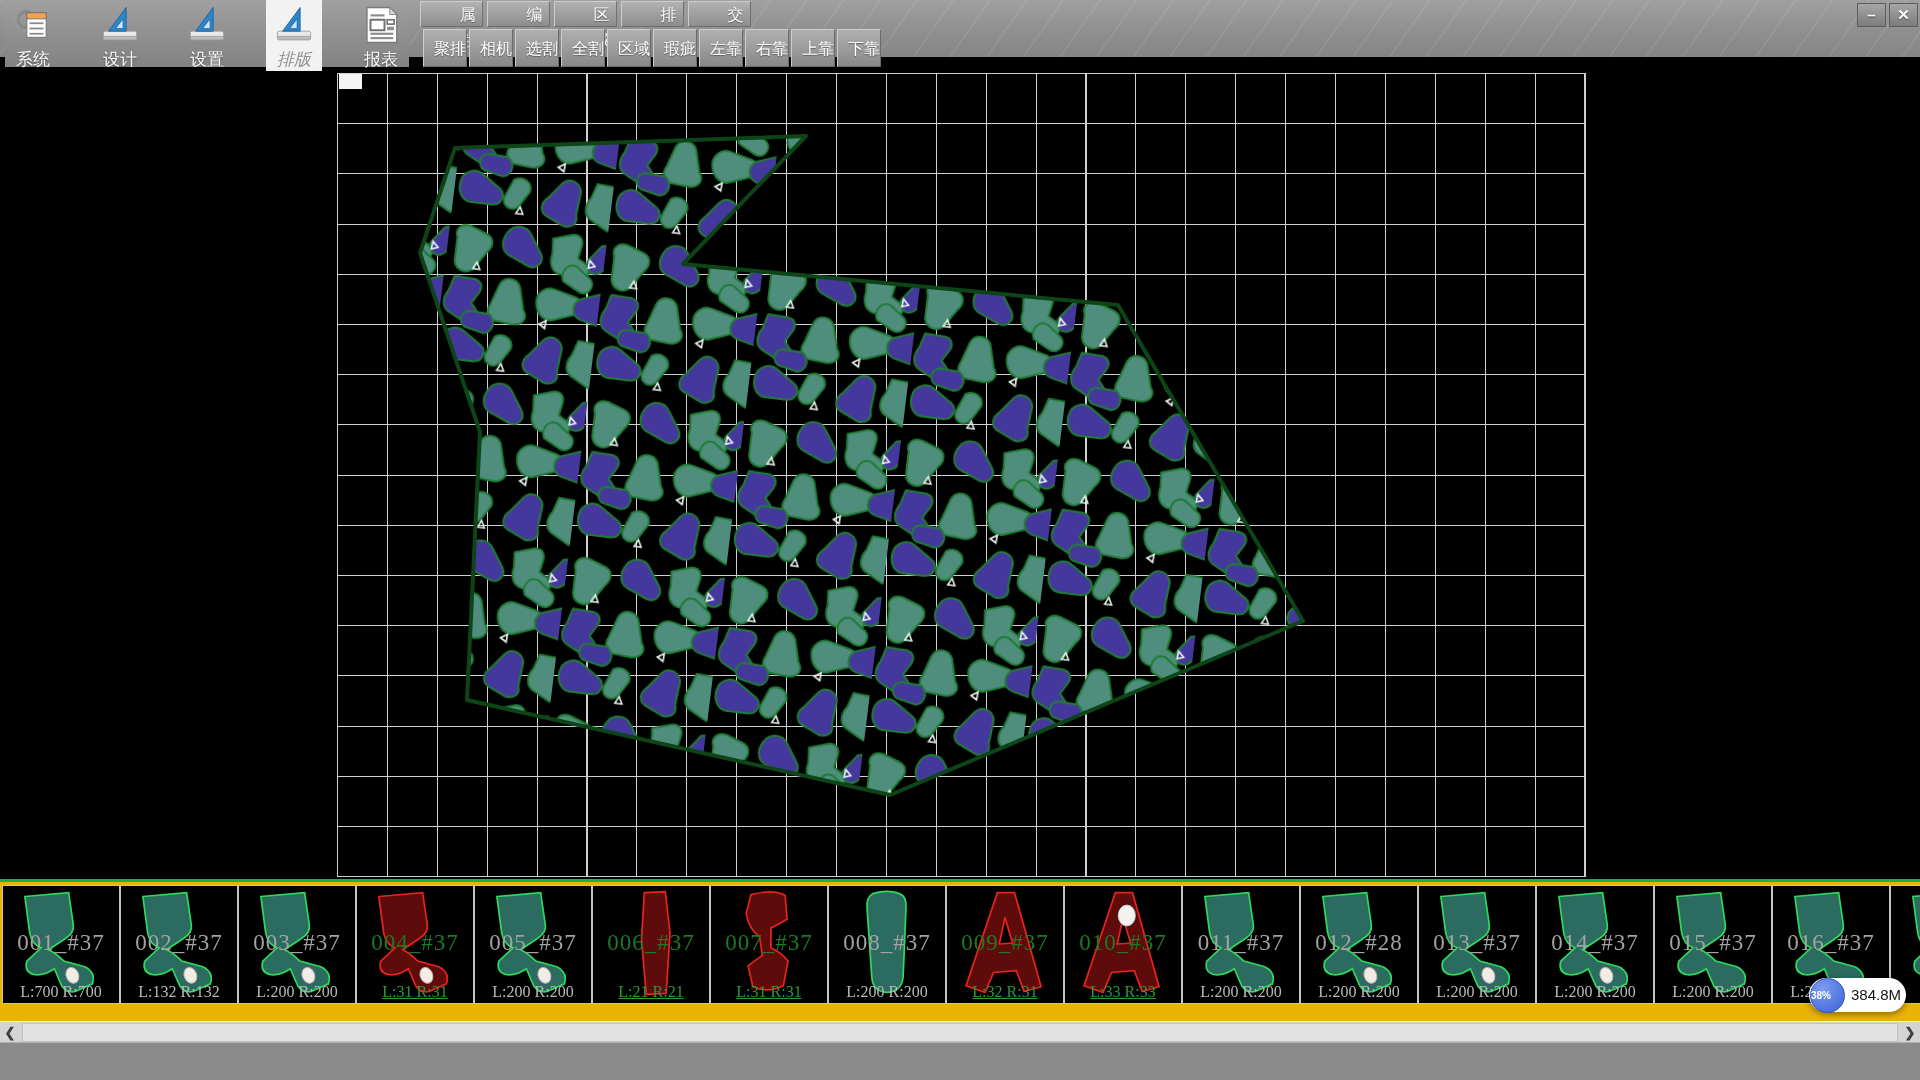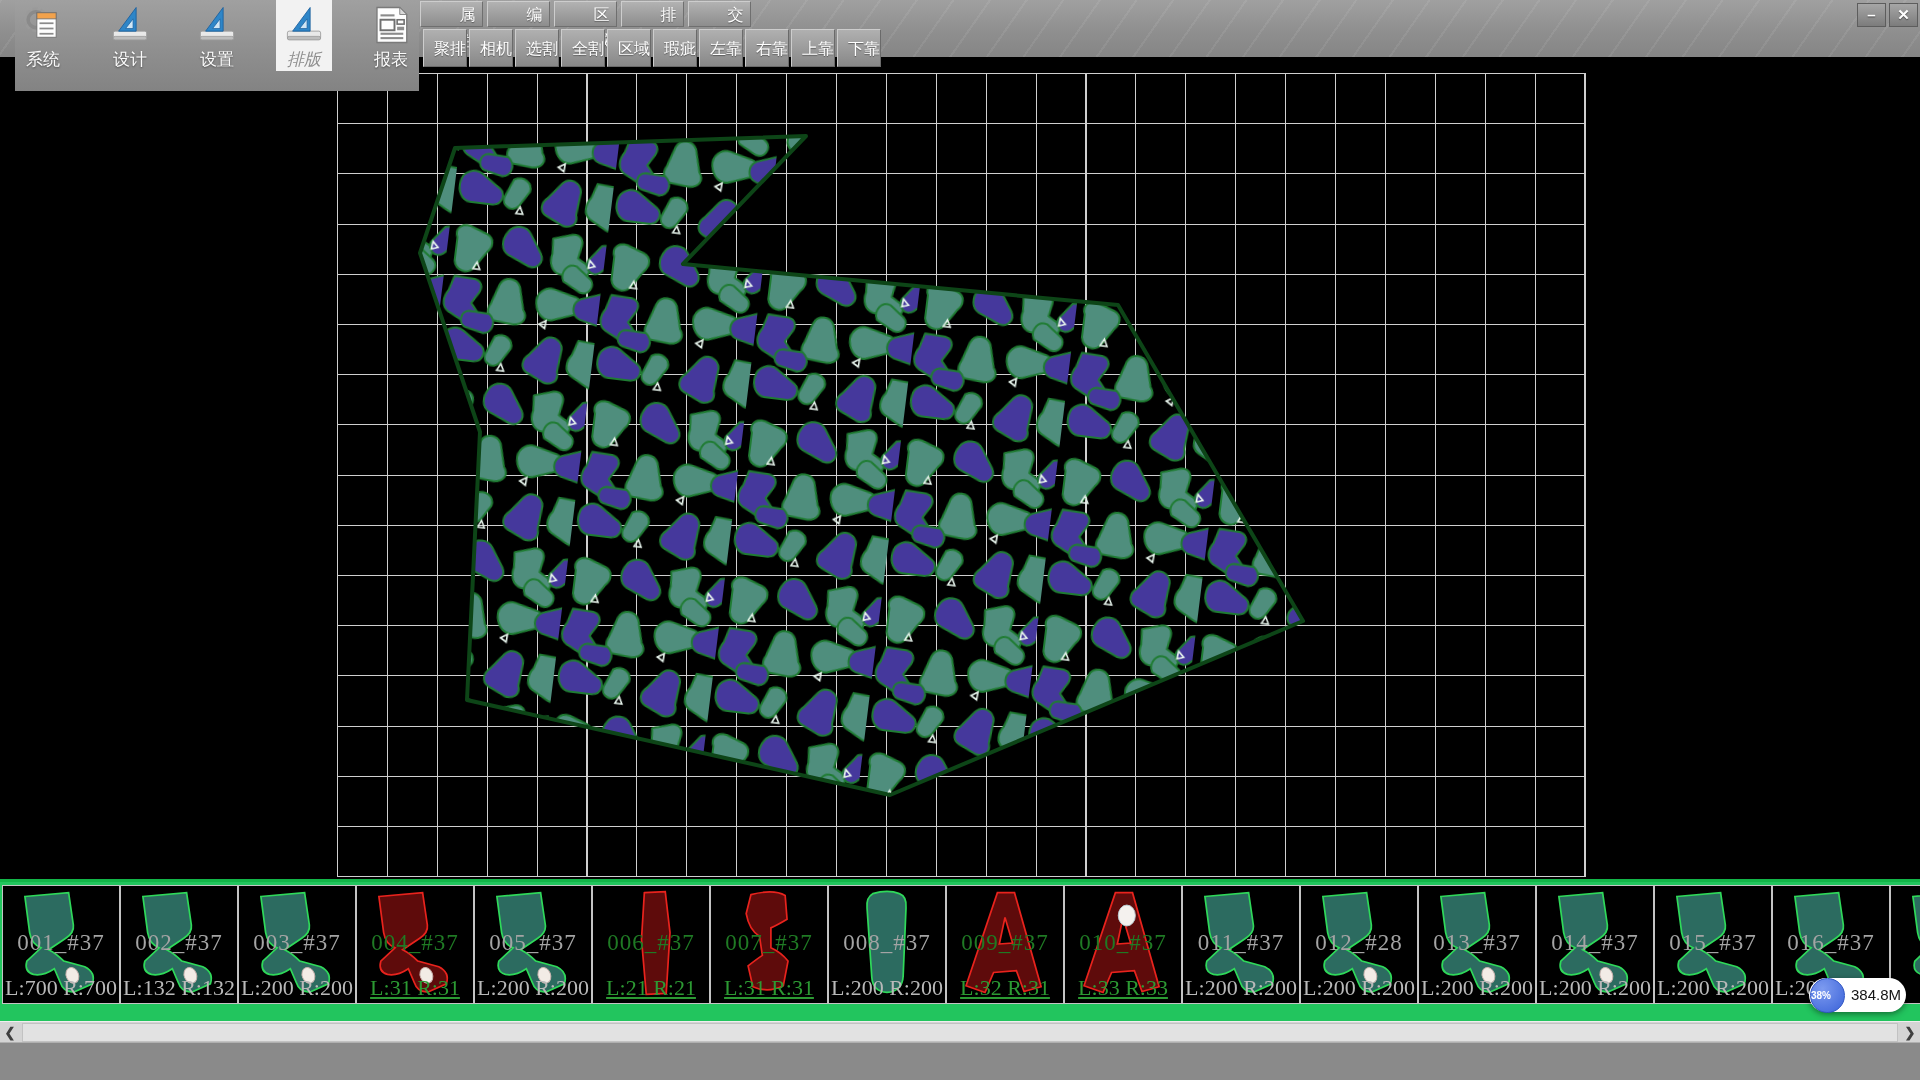--- a/index.html
+++ b/index.html
@@ -7,21 +7,21 @@
        background:#000;font-family:"Liberation Sans",sans-serif;
        -webkit-font-smoothing:antialiased;}
 
   
   .toolbar-band{position:absolute;left:0;top:0;width:1920px;height:57px;
     background:linear-gradient(180deg,#a0a0a0 0%,#8f8f8f 55%,#858585 100%);
     border-bottom:1px solid #6a6a6a;}
   .toolbar-band::after{content:"";position:absolute;inset:0;
     background:repeating-linear-gradient(125deg,rgba(255,255,255,.07) 0 2px,transparent 2px 30px);
     pointer-events:none;}
-  .icon-panel{position:absolute;left:15px;top:0;width:404px;height:91px;
+  .icon-panel{position:absolute;left:5px;top:0;width:404px;height:67px;
     background:linear-gradient(180deg,#a0a0a0 0%,#8f8f8f 55%,#838383 100%);
     display:flex;align-items:stretch;z-index:5;gap:31px;}
   .app-tab{width:78px;height:71px;display:flex;flex-direction:column;align-items:center;
     justify-content:flex-start;padding-top:4px;box-sizing:border-box;cursor:default;}
   .app-tab.selected{background:#f2f2f2;}
   .app-tab .icw{width:44px;height:44px;display:flex;align-items:center;justify-content:center;}
   .app-tab .icv{display:none;}
   .app-tab.ic-system .icv.ic-system{display:block;}
   .app-tab.ic-ruler  .icv.ic-ruler{display:block;}
   .app-tab.ic-report .icv.ic-report{display:block;}
@@ -51,40 +51,40 @@
   .grid{position:absolute;left:337px;top:16px;width:1248px;height:803px;
     background-image:
       repeating-linear-gradient(to right,#cfcfcf 0 1px,transparent 1px 49.9px),
       repeating-linear-gradient(to bottom,#cfcfcf 0 1px,transparent 1px 50.2px);
     border-right:1px solid #cfcfcf;border-bottom:1px solid #cfcfcf;}
   .origin-marker{position:absolute;left:339px;top:17px;width:23px;height:15px;background:#f4f4f4;}
   .hide-svg{position:absolute;left:0;top:-57px;width:1920px;height:882px;}
 
   
   .strip-divider{position:absolute;left:0;top:879px;width:1920px;height:3px;background:#12b548;}
-  .strip{position:absolute;left:0;top:882px;width:1920px;height:140px;background:#22c55e;}
+  .strip{position:absolute;left:0;top:882px;width:1920px;height:140px;background:#eab308;}
   .cells{position:absolute;left:2px;top:3px;display:flex;}
   .cell{position:relative;width:116px;height:117px;background:#000;
     border:1px solid #c4c4c4;box-sizing:content-box;margin-right:0px;flex:0 0 auto;}
   .cell + .cell{border-left:1px solid #c4c4c4;}
   .cell .shape{position:absolute;left:3px;top:1px;width:110px;height:114px;}
   .cell svg g.v{display:none;}
   .cell.s-boot g.v-boot{display:inline;}
   .cell.s-bootplain g.v-bootplain{display:inline;}
   .cell.s-slab g.v-slab{display:inline;}
   .cell.s-redbar g.v-redbar{display:inline;}
   .cell.s-redc g.v-redc{display:inline;}
   .cell.s-reda g.v-reda{display:inline;}
   .cell.s-redahole g.v-redahole{display:inline;}
   .cell .outer{fill:#2c6b60;stroke:#2fd95a;stroke-width:1.8;}
   .cell.c-red .outer{fill:#5e0b0b;stroke:#e8231d;}
   .cell .name{position:absolute;left:0;top:44px;width:100%;text-align:center;
     font-family:"Liberation Serif",serif;font-size:23px;letter-spacing:1px;pointer-events:none;}
   .cell .lr{position:absolute;left:0;bottom:2px;width:100%;text-align:center;
-    font-family:"Liberation Serif",serif;font-size:22px;pointer-events:none;}
+    font-family:"Liberation Serif",serif;font-size:16px;pointer-events:none;}
   .cell.t-gray .name{color:#a4a4a4;} .cell.t-gray .lr{color:#b9b9b9;}
   .cell.t-green .name{color:#1f7a24;} .cell.t-green .lr{color:#2c9a33;text-decoration:underline;}
 
   
   .badge{position:absolute;left:1809px;top:978px;width:97px;height:34px;background:#fff;
     border-radius:17px;box-shadow:0 2px 6px rgba(0,0,0,.45);z-index:20;}
   .badge .pct{position:absolute;left:1px;top:0px;width:33px;height:33px;border-radius:50%;
     background:radial-gradient(circle at 35% 30%,#7d9bf0,#3a62d8);border:1px solid #2f55c4;
     color:#fff;font-size:10px;font-weight:bold;line-height:33px;}
   .badge .mem{position:absolute;left:42px;top:0;height:34px;line-height:34px;

